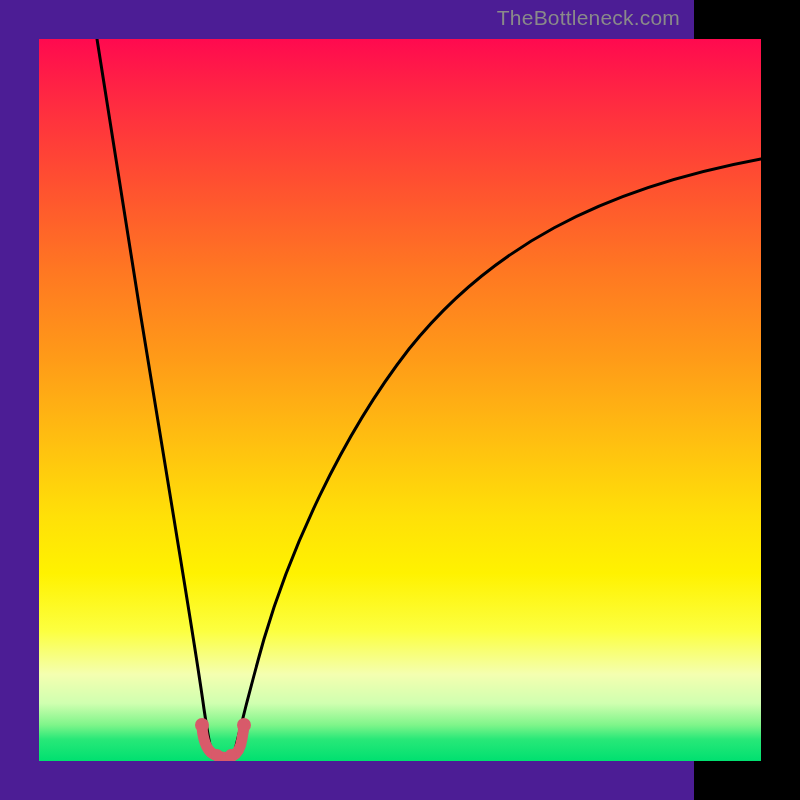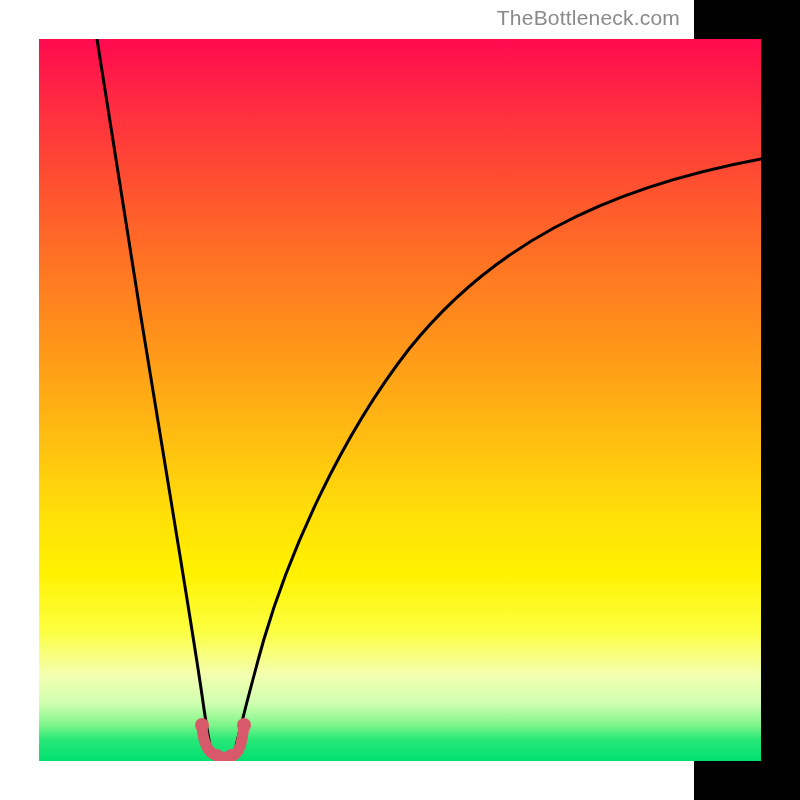--- a/index.html
+++ b/index.html
@@ -10,21 +10,21 @@
     background: #000;
     overflow: hidden;
     font-family: Arial, Helvetica, sans-serif;
   }
   .frame {
     position: absolute;
     left: 0;
     top: 0;
     width: 694px;
     height: 800px;
-    background: #ffffff;
+    background: #4c1d95;
   }
   .plot {
     position: absolute;
     left: 39px;
     top: 39px;
     width: 722px;
     height: 722px;
     background: linear-gradient(to bottom,
       #ff0a4f 0%,
       #ff2f3f 10%,

